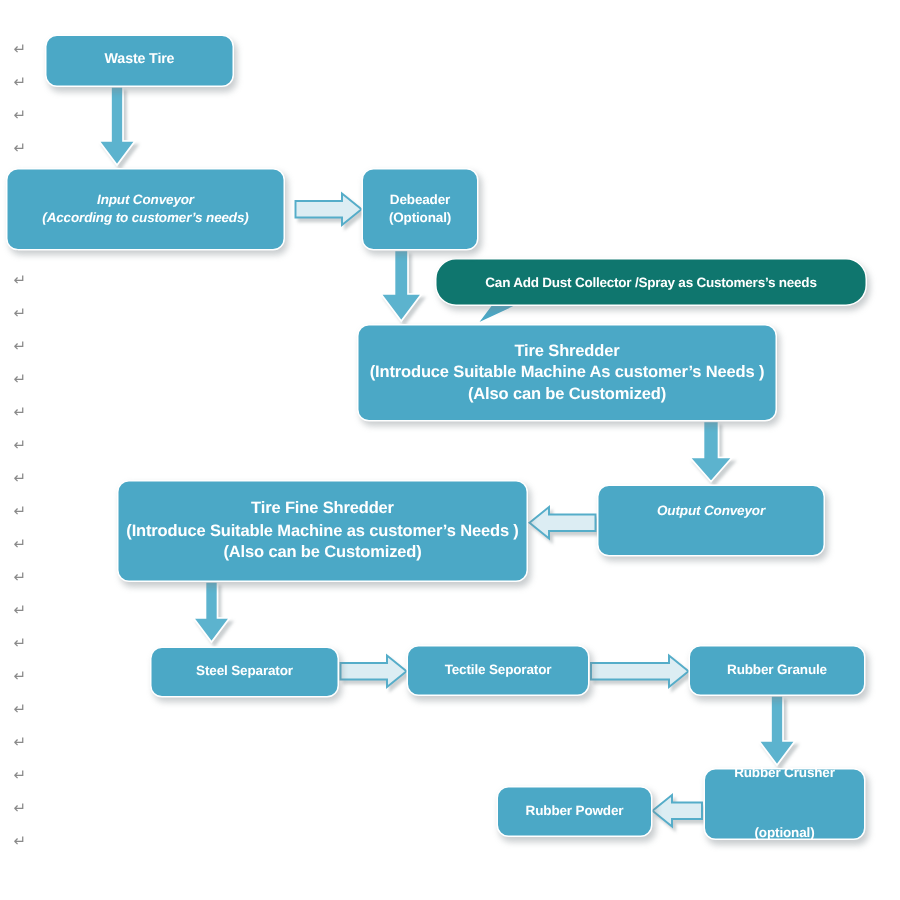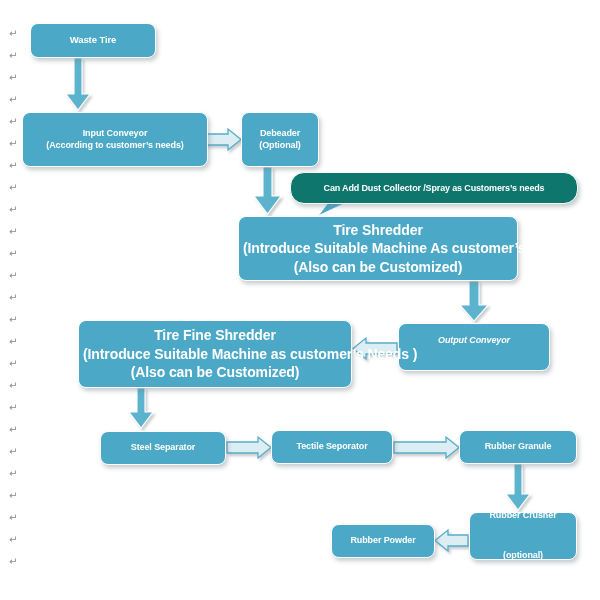--- a/index.html
+++ b/index.html
@@ -49,21 +49,21 @@
     display:block;
     width:100%;
     white-space:nowrap;
     line-height:1.32;
     letter-spacing:-0.1px;
   }
   .node .ln.blank{height:13px;}
 
   .s12 .ln{font-size:9.5px;}
   .s11 .ln{font-size:9px;}
-  .s10 .ln{font-size:14px;}
+  .s10 .ln{font-size:11px;}
 
   
   .callout{
     position:absolute;
     box-sizing:border-box;
     background:#0f766e;
     border:1px solid #ffffff;
     border-radius:14px;
     color:#ffffff;
     font-weight:bold;
@@ -169,21 +169,21 @@
   </svg>
 
   <div class="callout" id="callout" style="left: 290px; top: 172px; width: 288px; height: 32px;">
     <span>Can Add Dust Collector /Spray as Customers’s needs</span>
   </div>
 
   <div id="nodes">
       <div class="node s12" style="left: 30px; top: 23px; width: 126px; height: 35px;">
         <span class="ln">Waste Tire</span>
       </div>
-      <div class="node s11" style="left: 22px; top: 112px; width: 186px; height: 55px;">
+      <div class="node s11" style="left: 4px; top: 112px; width: 186px; height: 55px; font-style: italic;">
         <span class="ln">Input Conveyor</span>
         <span class="ln">(According to customer’s needs)</span>
       </div>
       <div class="node s11" style="left: 241px; top: 112px; width: 78px; height: 55px;">
         <span class="ln">Debeader</span>
         <span class="ln">(Optional)</span>
       </div>
       <div class="node s10" style="left: 238px; top: 216px; width: 280px; height: 65px;">
         <span class="ln">Tire Shredder</span>
         <span class="ln">(Introduce Suitable Machine As customer’s Needs )</span>

